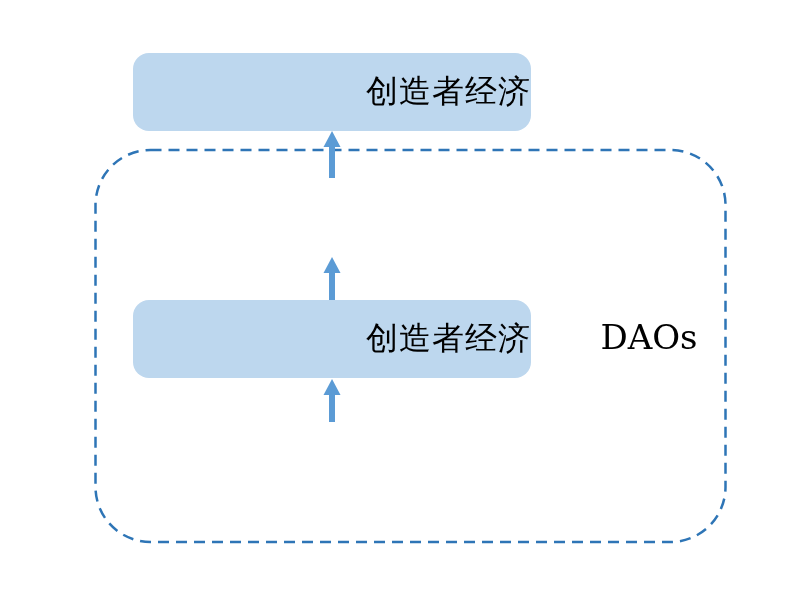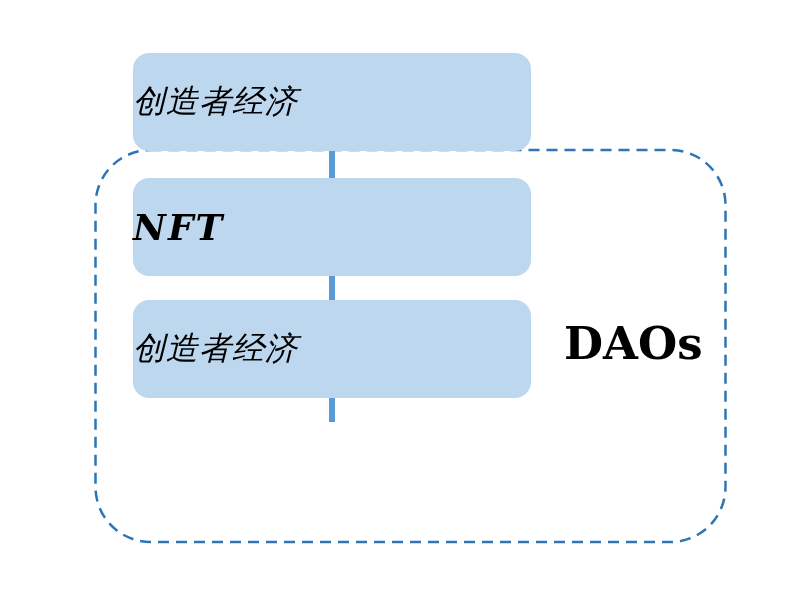--- a/index.html
+++ b/index.html
@@ -12,40 +12,39 @@
   body{
     width:790px;height:602px;
     font-family:"DejaVu Serif","Liberation Serif",serif;
   }
   .canvas{
     position:relative;width:790px;height:602px;background:#ffffff;overflow:hidden;
   }
   svg.underlay{position:absolute;left:0;top:0;}
   .flow-box{
     position:absolute;
-    left:133px;width:398px;height:98px;
+    left:133px;width:398px;height:78px;
     background:var(--box-fill);
     border-radius:16px;
-    display:flex;align-items:center;justify-content:flex-start;
+    display:flex;align-items:center;justify-content:flex-end;
     color:var(--ink);
     font-size:32px;
     letter-spacing:1px;
     z-index:2;
-    font-style:italic;
   }
   .flow-box.box-1{top:53px;}
   .flow-box.box-2{top:178px;font-weight:bold;font-size:36px;letter-spacing:2px;}
   .flow-box.box-3{top:300px;}
   .flow-box.box-4{top:422px;}
   .group-label{
     position:absolute;
-    left:564px;top:317px;width:122px;
+    left:588px;top:317px;width:122px;
     text-align:center;
-    font-weight:bold;
-    font-size:45px;
+    font-weight:normal;
+    font-size:34px;
     color:var(--ink);
     z-index:2;
   }
 </style>
 </head>
 <body>
 
 <div class="canvas">
 
   <svg class="underlay" width="790" height="602" viewBox="0 0 790 602">
@@ -65,23 +64,20 @@
     <g>
       <path d="M332 422 L332 393" stroke-width="6" fill="none" stroke="#5B9BD5"></path>
       <polygon points="332,379 323.5,395 340.5,395" fill="#5B9BD5"></polygon>
     </g>
   </svg>
 
   <div class="flow-box box-1">
     <span>创造者经济</span>
   </div>
 
-  <div class="flow-box box-2">
-    <span>NFT</span>
-  </div>
 
   <div class="flow-box box-3">
     <span>创造者经济</span>
   </div>
 
 
   <div class="group-label">DAOs</div>
 
 </div>
 

